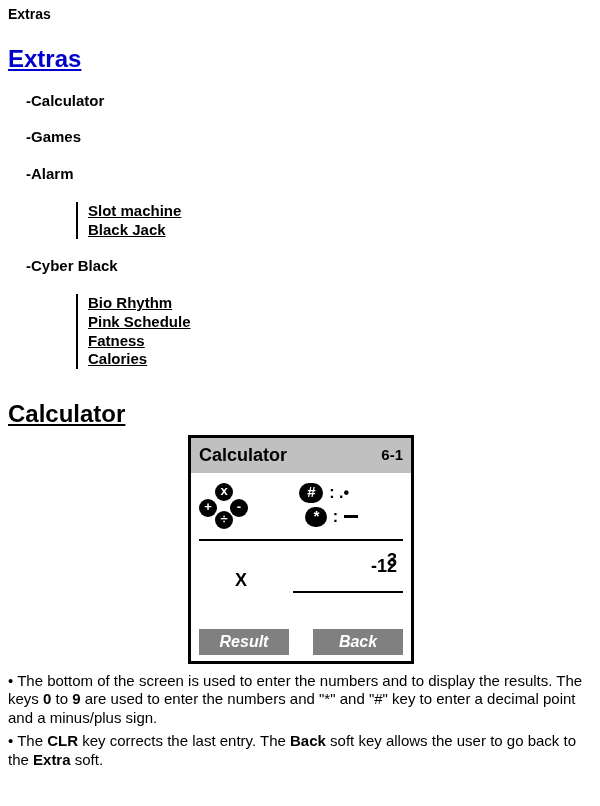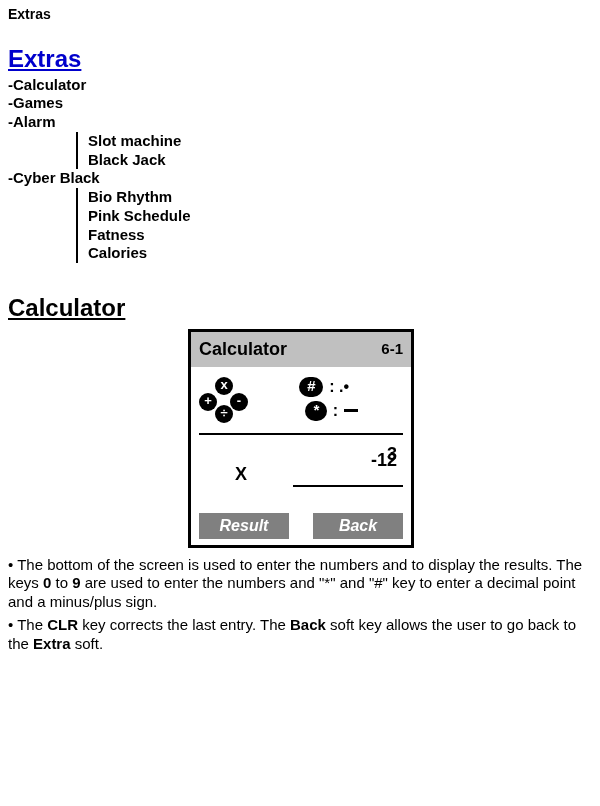--- a/index.html
+++ b/index.html
@@ -28,26 +28,27 @@
   h1.sub {
     font-size: 24px;
     font-weight: bold;
     color: #000;
     margin: 30px 0 4px 0;
     text-decoration: underline;
   }
   .list-item {
     font-weight: bold;
     font-size: 15px;
-    margin: 0;
+    margin: 18px;
   }
   .sub-list {
     padding-left: 74px;
     border-left: 0;
     position: relative;
+    text-decoration: underline;
   }
   .sub-list::before {
     content: "";
     position: absolute;
     left: 68px;
     top: 0;
     bottom: 0;
     border-left: 2px solid #000;
   }
   .sub-item {
@@ -146,21 +147,21 @@
     position: absolute;
     right: 0;
     top: 42px;
     width: 110px;
     border-top: 2px solid #000;
   }
   .softkeys {
     display: flex;
     justify-content: space-between;
     gap: 24px;
-    margin-top: 24px;
+    margin-top: 34px;
   }
   .softkey {
     flex:1;
     background: #808080;
     color: #fff;
     text-align: center;
     font-weight: bold;
     padding: 3px 0;
     font-size: 16px;
     font-style: italic;

